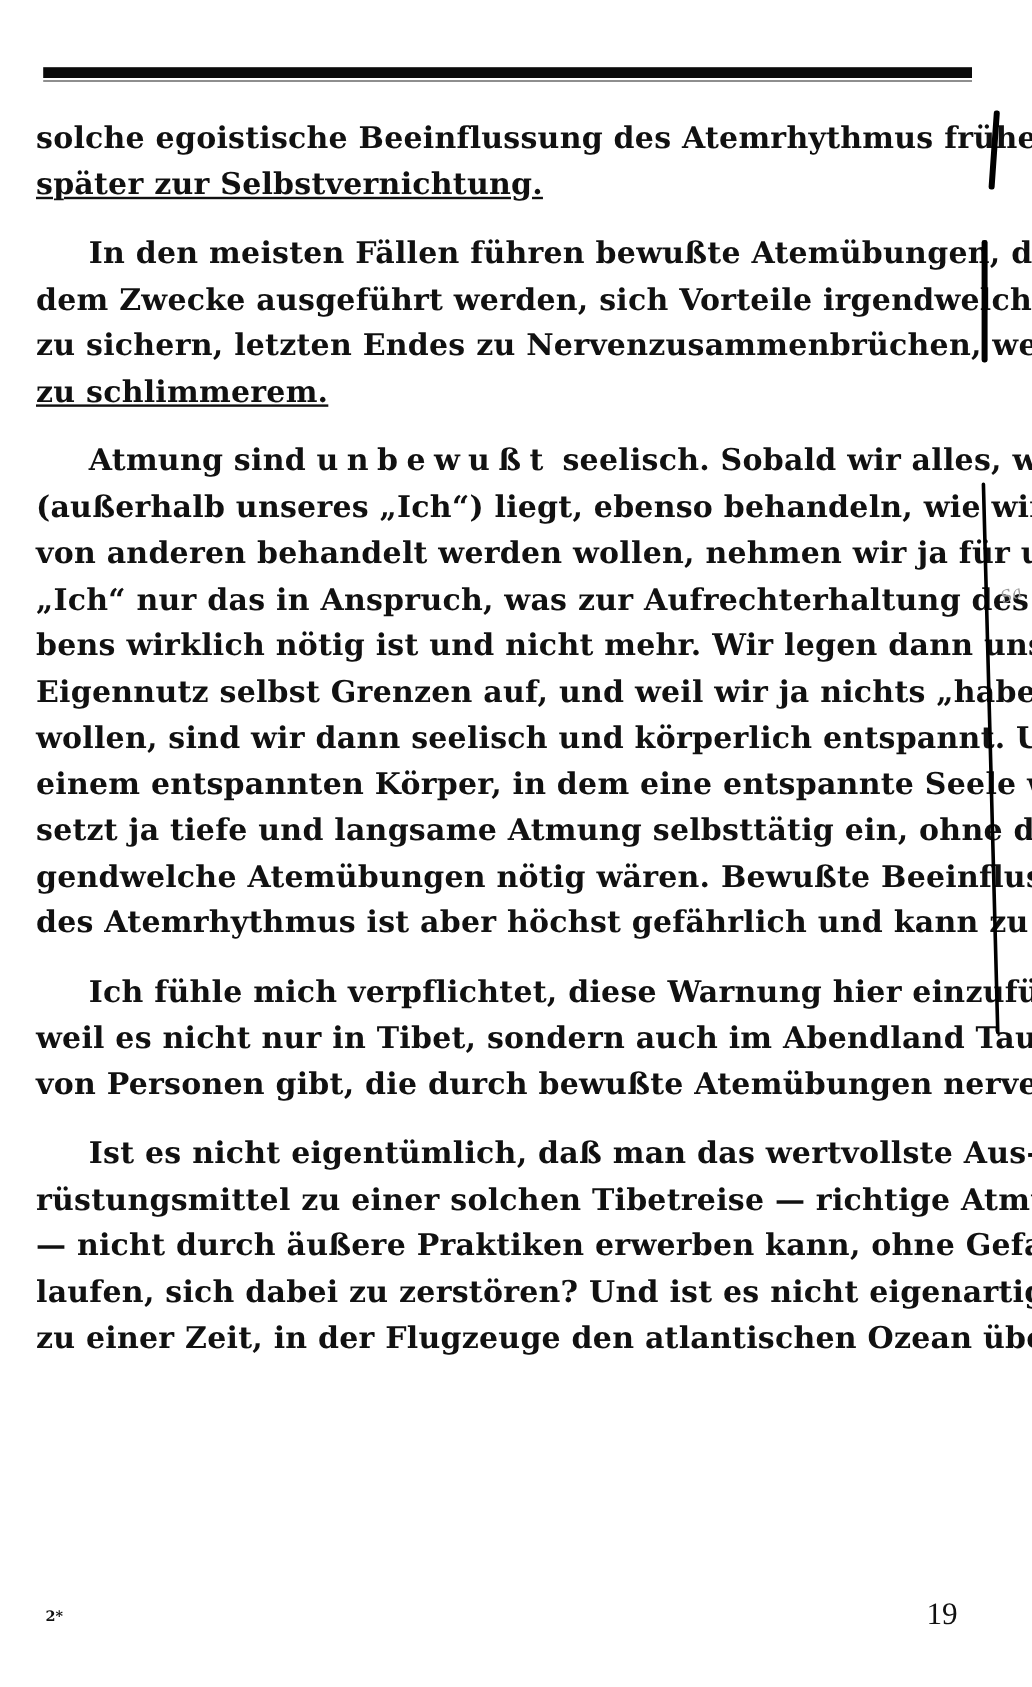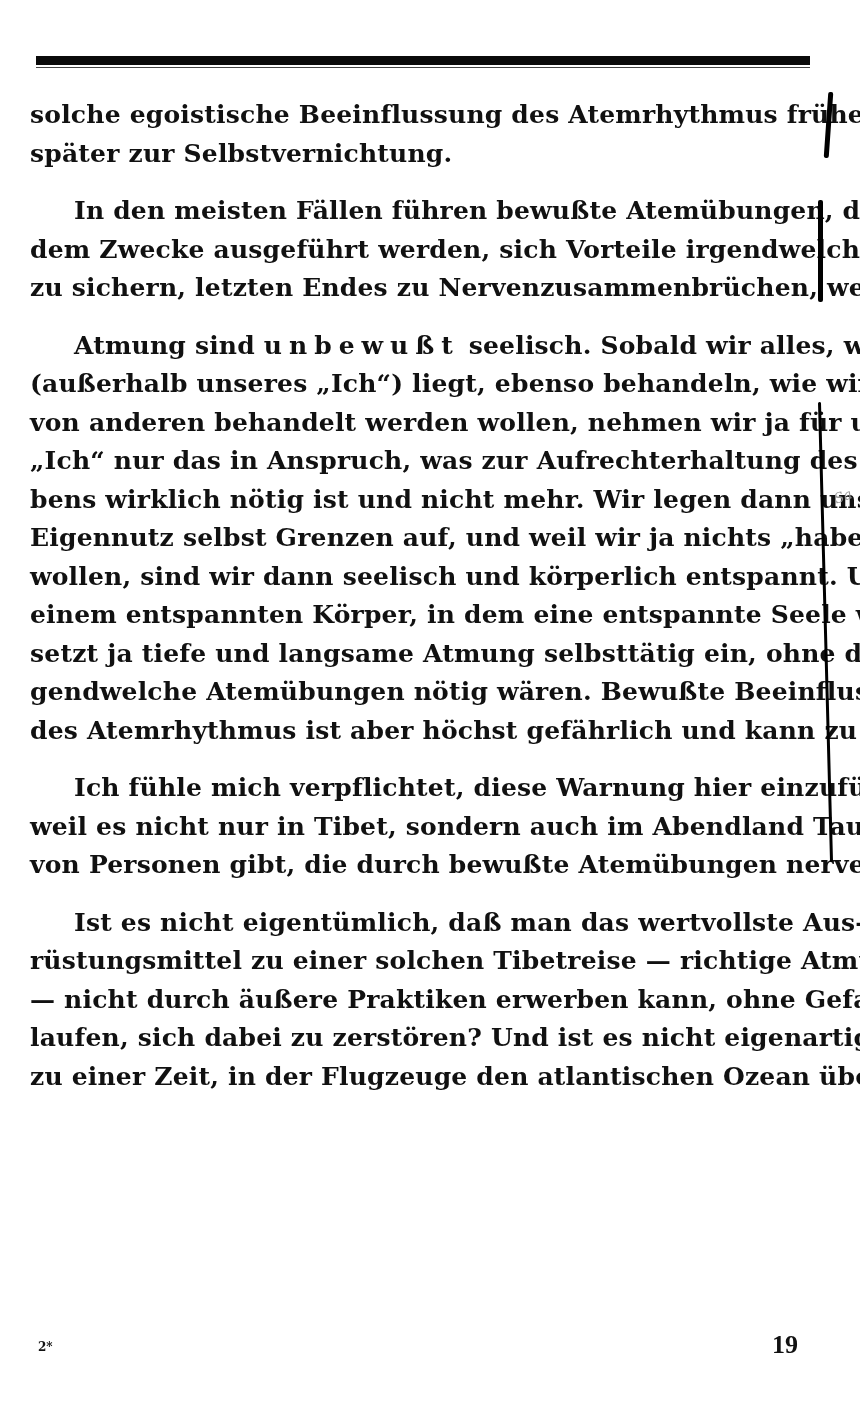--- a/index.html
+++ b/index.html
@@ -15,31 +15,31 @@
       position: absolute; left: 36px; top: 67px; width: 774px; height: 1px;
       background: #444;
     }
     .text-block {
       position: absolute; left: 30px; top: 96px; width: 776px;
       font-size: 25px; line-height: 38.5px; font-weight: bold;
       letter-spacing: 0.2px;
     }
     .para { margin: 0 0 19px 0; text-align: justify; text-align-last: left; }
     .line { display: block; white-space: nowrap; text-align: justify; text-align-last: justify; }
-    .line.last { text-align-last: left; }
+    .line.last { text-align-last: left; text-decoration: underline; }
     .ul { text-decoration-thickness: 2px; text-underline-offset: 5px; }
     .spaced { letter-spacing: 7px; }
     .margin-mark {
       position: absolute; background: #000; width: 4px; border-radius: 2px;
     }
     .footer-sig {
       position: absolute; left: 38px; top: 1340px; font-size: 12px; font-weight: bold;
     }
     .page-number {
-      position: absolute; right: 62px; top: 1330px; font-size: 26px; font-weight: bold;
+      position: absolute; right: 62px; top: 1330px; font-size: 26px; font-weight: normal;
       font-family: "Liberation Serif", serif;
     }
     .pencil-note {
       position: absolute; left: 834px; top: 488px; font-size: 14px; color: #999;
       font-style: italic; transform: rotate(-20deg);
     }
   </style>
 </head>
 <body>
 
@@ -50,20 +50,21 @@
 
   <p class="para">
     <span class="line">solche egoistische Beeinflussung des Atemrhythmus früher oder</span>
     <span class="line last">später zur Selbstvernichtung.</span>
   </p>
 
   <p class="para">
     <span class="line" style="padding-left:44px">In den meisten Fällen führen bewußte Atemübungen, die zu</span>
     <span class="line">dem Zwecke ausgeführt werden, sich Vorteile irgendwelcher Art</span>
     <span class="line">zu sichern, letzten Endes zu Nervenzusammenbrüchen, wenn nicht</span>
+    <span class="line last">zu schlimmerem.</span>
   </p>
 
   <p class="para">
     <span class="line" style="padding-left:44px"><span>Atmung sind </span><span class="spaced">unbewußt</span><span> seelisch. </span><span class="ul">Sobald</span><span> wir alles, was</span></span>
     <span class="line">(außerhalb unseres „Ich“) liegt, ebenso behandeln, wie wir selbst</span>
     <span class="line">von anderen behandelt werden wollen, nehmen wir ja für unser</span>
     <span class="line">„Ich“ nur das in Anspruch, was zur Aufrechterhaltung des Le-</span>
     <span class="line">bens wirklich nötig ist und nicht mehr. Wir legen dann unserem</span>
     <span class="line">Eigennutz selbst Grenzen auf, und weil wir ja nichts „haben“</span>
     <span class="line ul">wollen, sind wir dann seelisch und körperlich entspannt. Und in</span>

